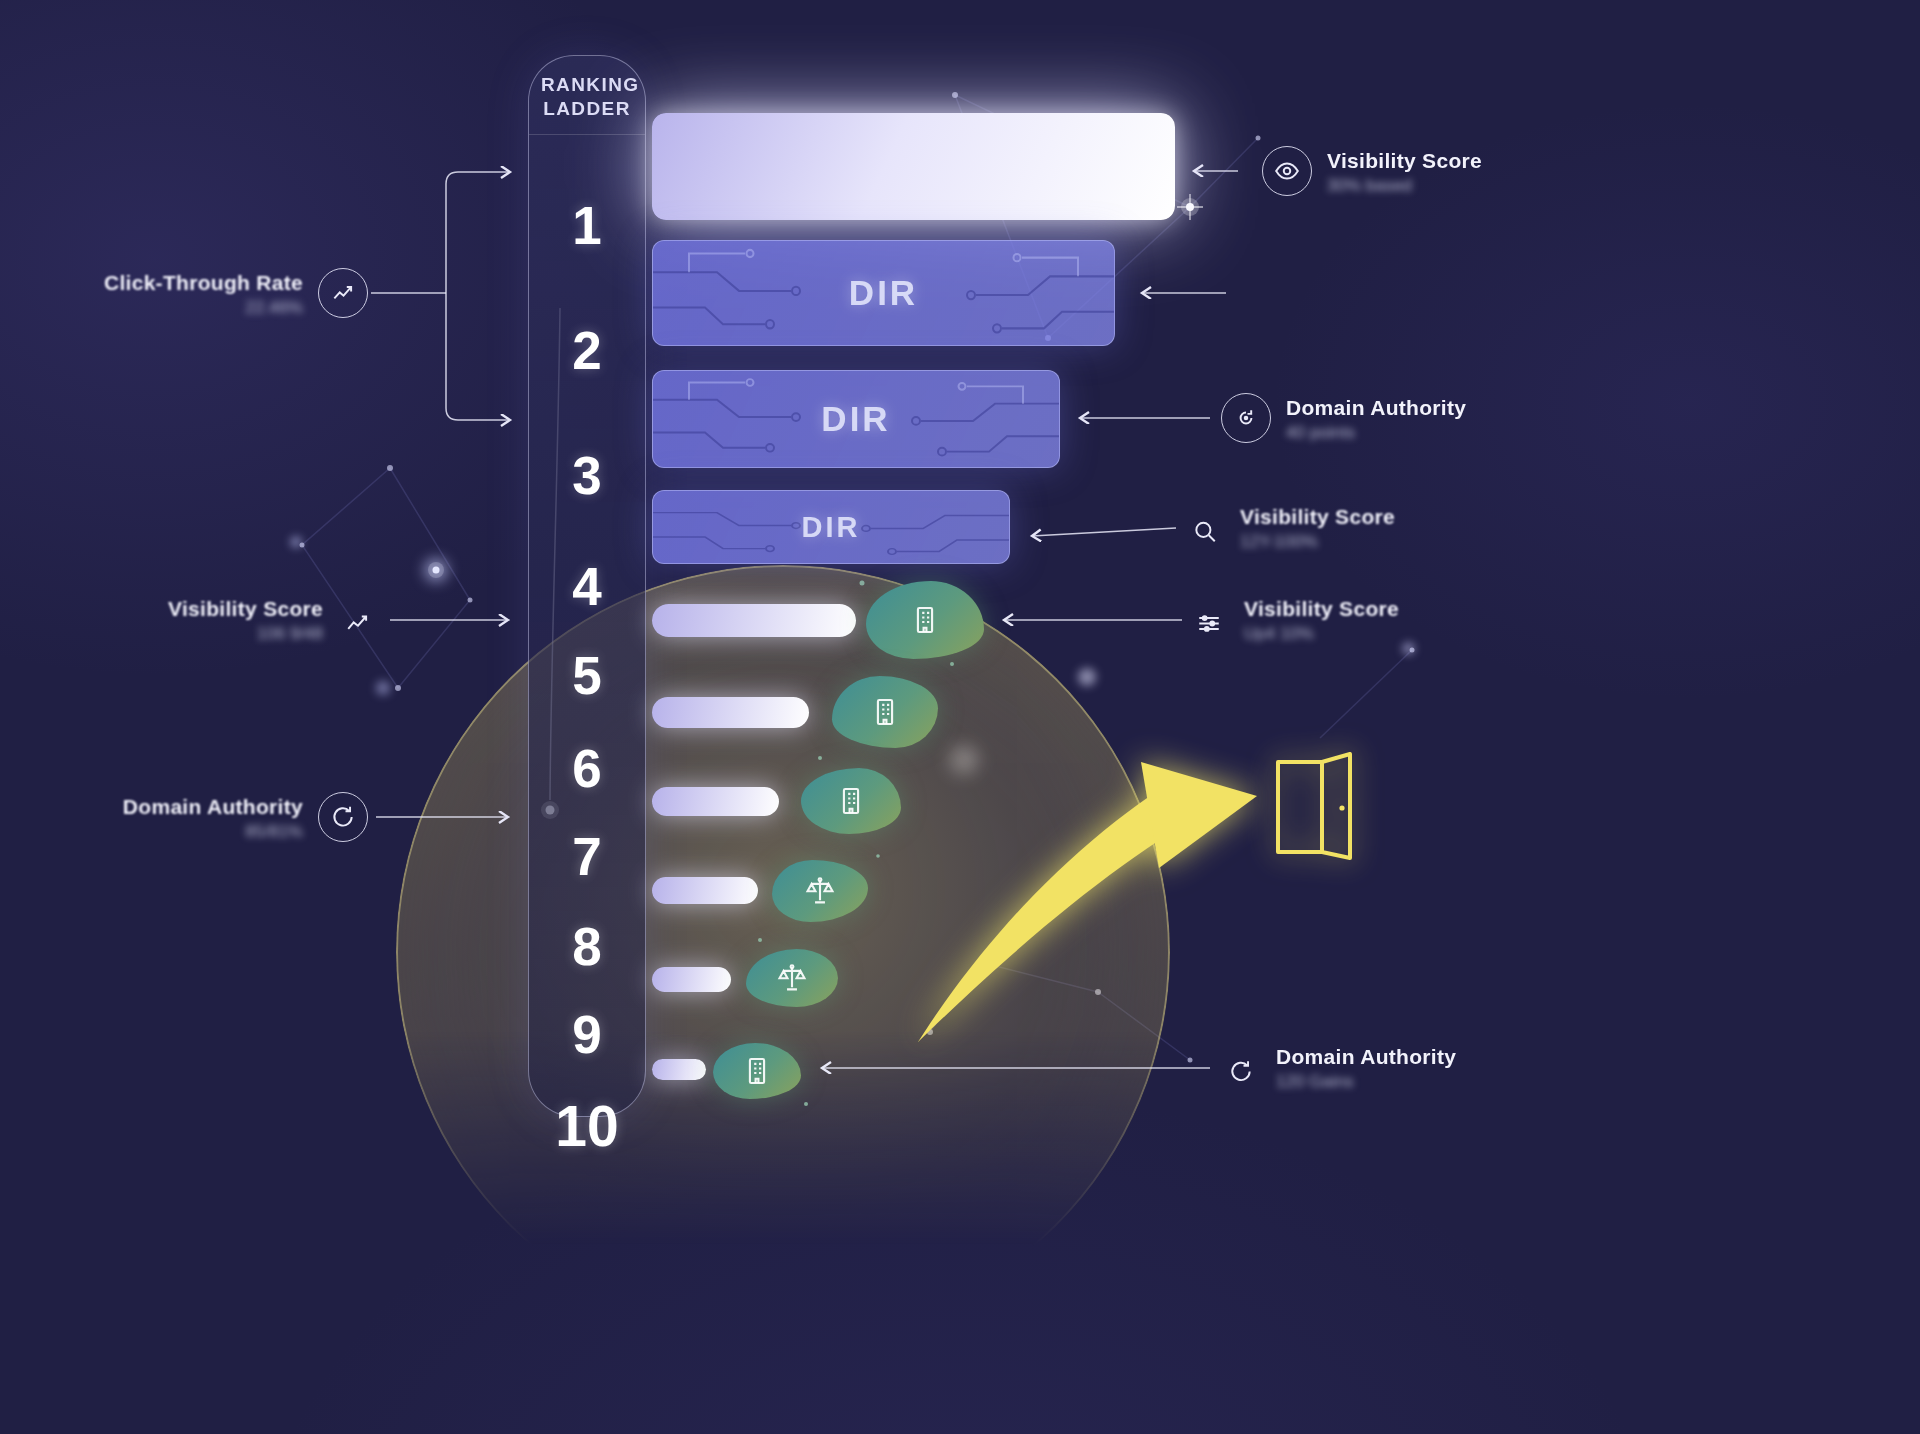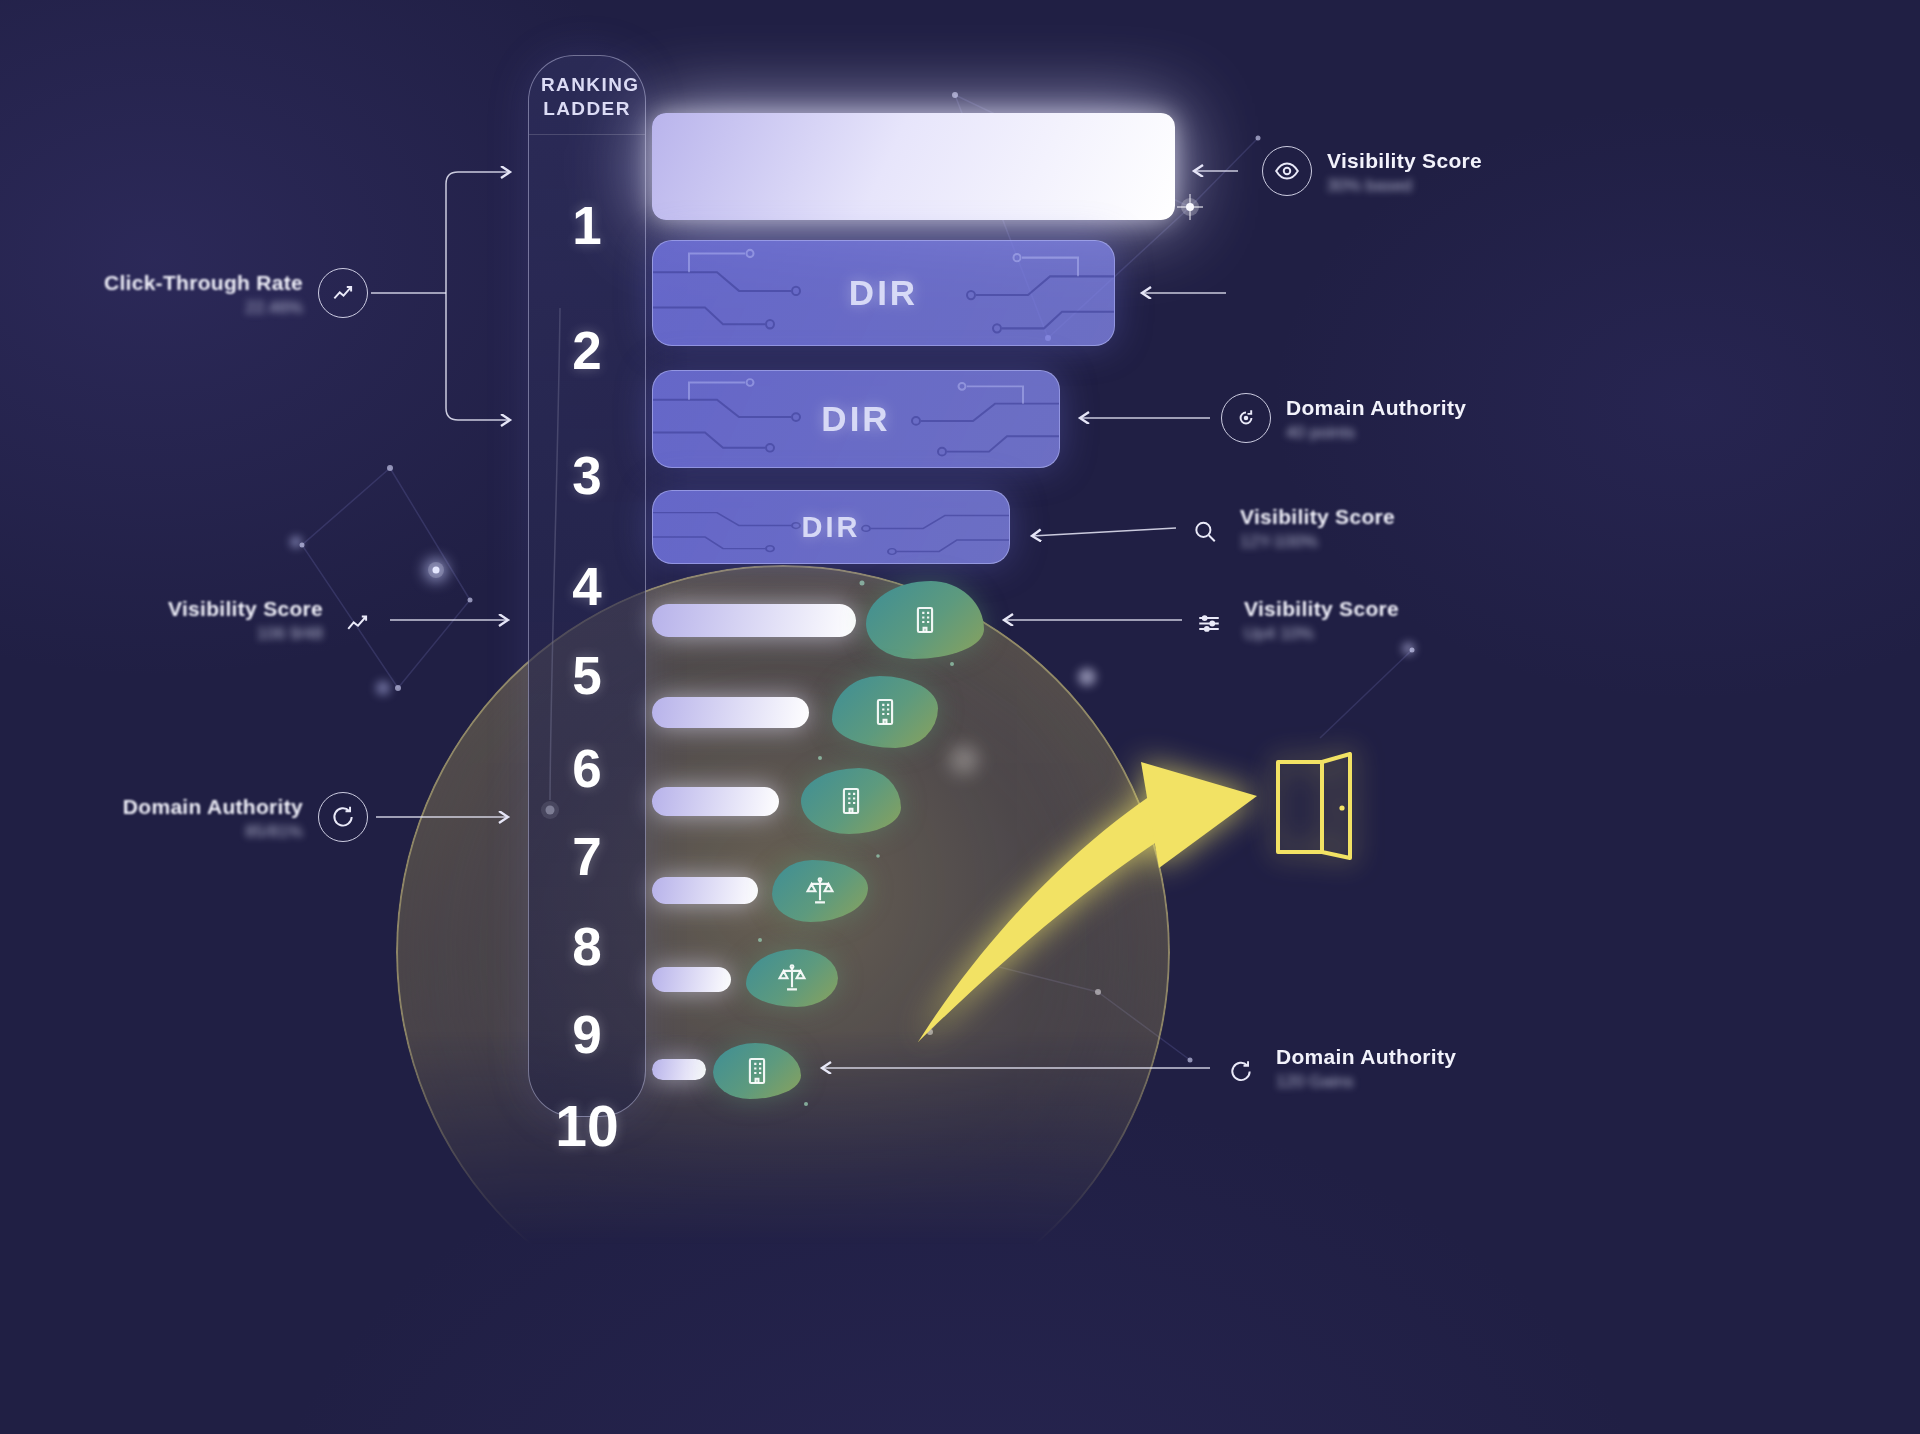--- a/index.html
+++ b/index.html
@@ -47,21 +47,21 @@
     box-shadow:0 0 44px rgba(120,120,220,0.16);
   }
   .ladder-head { padding:17px 12px 12px; border-bottom:1px solid rgba(255,255,255,0.16); }
   .ladder-title { text-align:center; color:#dcdcf5; font-size:19px; font-weight:bold; letter-spacing:1.4px; line-height:1.28; }
   .rank { position:absolute; left:0; width:100%; height:64px; line-height:64px; text-align:center;
           color:#ffffff; font-weight:bold; font-size:53px; text-shadow:0 0 12px rgba(255,255,255,.28); }
   .r1{top:138px} .r2{top:263px} .r3{top:388px} .r4{top:499px} .r5{top:588px}
   .r6{top:681px} .r7{top:769px} .r8{top:859px} .r9{top:947px} .r10{top:1038px; font-size:57px;}
 
   
-  .bar { position:absolute; left:652px; z-index:3; border-radius:20px; }
+  .bar { position:absolute; left:652px; z-index:3; border-radius:12px; }
   .bar-1 { top:113px; width:523px; height:107px; border-radius:14px;
     background:linear-gradient(115deg,#b9b4ec 0%, #e7e5fb 45%, #ffffff 100%);
     box-shadow:0 0 80px rgba(220,218,255,0.8), 0 0 24px rgba(255,255,255,0.55); }
   .bar-dir { display:flex; align-items:center; justify-content:center; overflow:hidden;
     background:linear-gradient(115deg, rgba(109,111,215,0.9), rgba(130,134,232,0.78));
     border:1px solid rgba(192,196,252,0.5); box-shadow:0 0 36px rgba(112,116,222,0.35); }
   .bar-2 { top:240px; width:463px; height:106px; }
   .bar-3 { top:370px; width:408px; height:98px; }
   .bar-4 { top:490px; width:358px; height:74px; }
   .dir-label { position:relative; z-index:2; color:rgba(236,238,255,0.82); font-size:35px; font-weight:bold;

